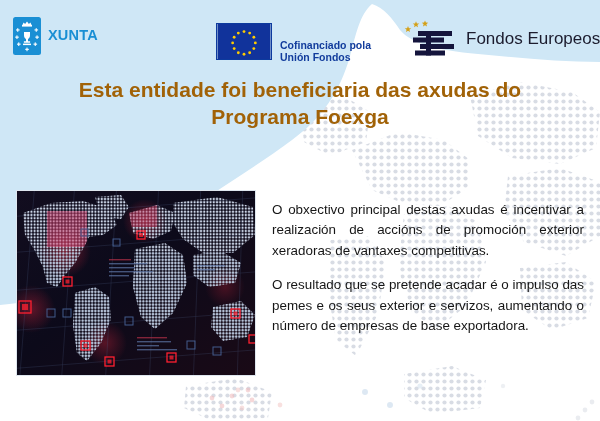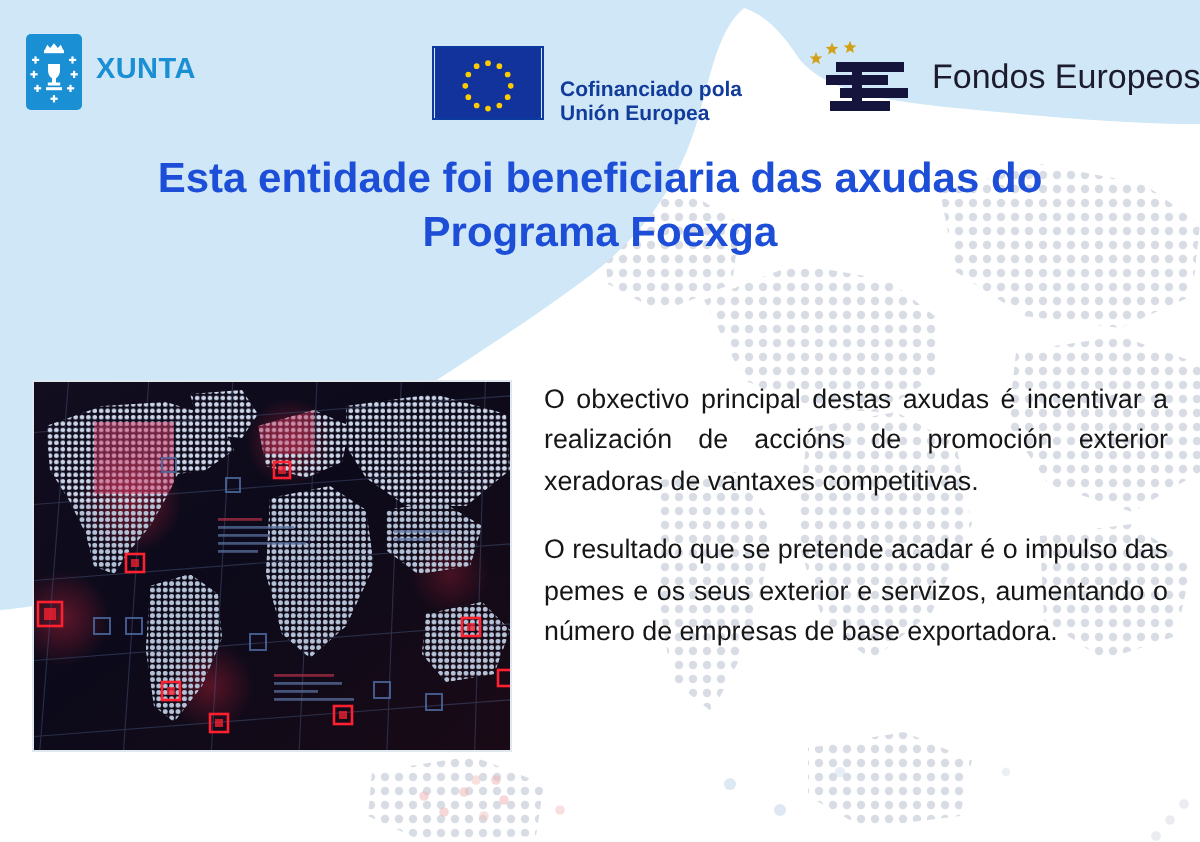--- a/index.html
+++ b/index.html
@@ -118,42 +118,42 @@
   
   .title {
     position: absolute;
     left: 30px;
     top: 76px;
     width: 540px;
     text-align: center;
     font-size: 21px;
     font-weight: 700;
     line-height: 1.3;
-    color: #1d4ed8;
+    color: #a16207;
   }
   
   .photo-frame {
     position: absolute;
     left: 16px;
     top: 190px;
     width: 240px;
     height: 186px;
     background: #0a0a18;
     border: 1px solid #dfe7ef;
     box-sizing: border-box;
     overflow: hidden;
   }
   .photo-frame svg {
     display: block;
   }
   
   .copy {
     position: absolute;
     left: 272px;
-    top: 190px;
+    top: 200px;
     width: 312px;
   }
   .copy p {
     margin: 0 0 14px 0;
     font-size: 13.4px;
     line-height: 1.52;
     color: #161616;
     text-align: justify;
     text-justify: inter-word;
   }
@@ -276,21 +276,21 @@
             <circle cx="22" cy="30.4" r="1.5"></circle>
             <circle cx="17.6" cy="26" r="1.5"></circle>
             <circle cx="16" cy="20" r="1.5"></circle>
             <circle cx="17.6" cy="14" r="1.5"></circle>
             <circle cx="22" cy="9.6" r="1.5"></circle>
           </g>
         </svg>
       </span>
       <span class="eu-text">
         <span>Cofinanciado pola</span>
-        <span>Unión Europea</span>
+        <span>Unión Fondos</span>
       </span>
     </div>
 
     <div class="logo-fondos">
       <span class="fondos-mark">
         <svg viewBox="0 0 56 42" width="56" height="42" xmlns="http://www.w3.org/2000/svg">
           <g fill="#d4a017">
             <path d="M4 8 l0.9 2.2 l2.3 0.1 l-1.8 1.5 l0.6 2.3 l-2 -1.3 l-2 1.3 l0.6 -2.3 l-1.8 -1.5 l2.3 -0.1 z"></path>
             <path d="M12 3.2 l0.9 2.2 l2.3 0.1 l-1.8 1.5 l0.6 2.3 l-2 -1.3 l-2 1.3 l0.6 -2.3 l-1.8 -1.5 l2.3 -0.1 z"></path>
             <path d="M21 2.4 l0.9 2.2 l2.3 0.1 l-1.8 1.5 l0.6 2.3 l-2 -1.3 l-2 1.3 l0.6 -2.3 l-1.8 -1.5 l2.3 -0.1 z"></path>

